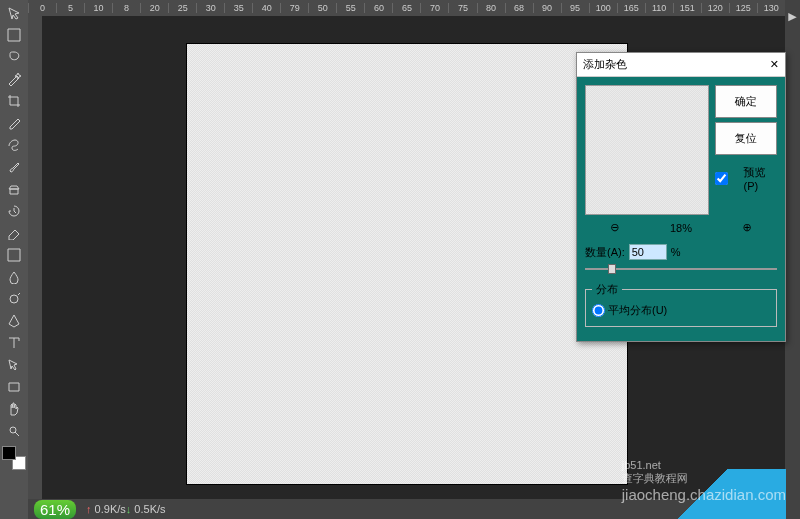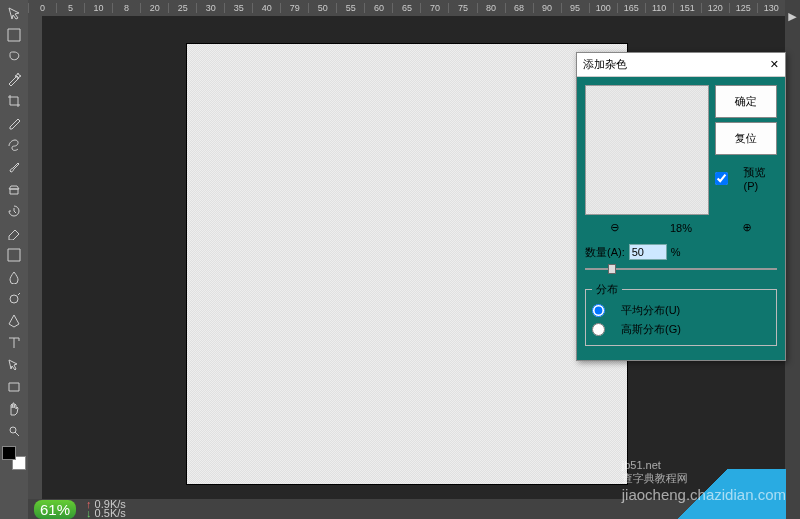--- a/index.html
+++ b/index.html
@@ -34,25 +34,25 @@
 .chk input { margin: 0; }
 .zoom-row { display: flex; justify-content: space-around; align-items: center; margin: 6px 0 10px; }
 .zoom-row .z { cursor: pointer; }
 .amount-row { display: flex; align-items: center; gap: 4px; margin: 6px 0 4px; }
 .amount-row input { width: 38px; background: #cde8ff; border: 1px solid #7aa; padding: 1px 2px; }
 .slider { position: relative; height: 10px; margin: 2px 0 8px; }
 .slider .track { position: absolute; top: 4px; left: 0; right: 0; height: 2px; background: #999; }
 .slider .thumb { position: absolute; top: 0; left: 12%; width: 8px; height: 10px; background: #ddd; border: 1px solid #666; }
 fieldset { border: 1px solid #bbb; padding: 4px 6px 6px; margin-bottom: 6px; }
 legend { padding: 0 4px; }
-.radio-row { display: flex; align-items: center; gap: 16px; padding: 2px 0; }
+.radio-row { display: flex; align-items: center; gap: 3px; padding: 2px 0; }
 
 .statusbar { position: absolute; bottom: 0; left: 28px; right: 15px; height: 20px; background: #424242; color: #ccc; display: flex; align-items: center; padding: 0 6px; gap: 10px; font-size: 9px; }
 .net-badge { background: linear-gradient(#6c3, #393); border-radius: 8px; padding: 1px 6px; color: #fff; font-size: 15px; }
-.net-info { display: flex; flex-direction: column; line-height: 9px; }
+.net-info { display: flex; flex-direction: row; line-height: 9px; }
 .net-info span::before { content: "↑ "; color: #e66; }
 .net-info span:last-child::before { content: "↓ "; color: #6c6; }
 
 .watermark { position: absolute; bottom: 16px; right: 14px; color: rgba(255,255,255,0.6); font-size: 14px; pointer-events: none; }
 .wm-bg { position: absolute; bottom: 0; right: 14px; width: 130px; height: 50px; background: linear-gradient(135deg, transparent 40%, #29abe2 40%); pointer-events: none; }
 </style>
 </head>
 <body>
 
 <div class="ruler-h">
@@ -231,24 +231,20 @@
     <div class="slider">
       <div class="track"></div>
         <div class="thumb"></div>
     </div>
     <fieldset>
       <legend>分布</legend>
       <label class="radio-row">
         <input type="radio" name="dist" checked="" style="">
         <span>平均分布(U)</span>
       </label>
-      <label class="radio-row">
-        <input type="radio" name="dist" style="">
-        <span>高斯分布(G)</span>
-      </label>
     </fieldset>
   </div>
 </div>
 
 <div class="statusbar">
   <span class="net-badge">61%</span>
   <div class="net-info">
     <span>0.9K/s</span>
     <span>0.5K/s</span>
   </div>

